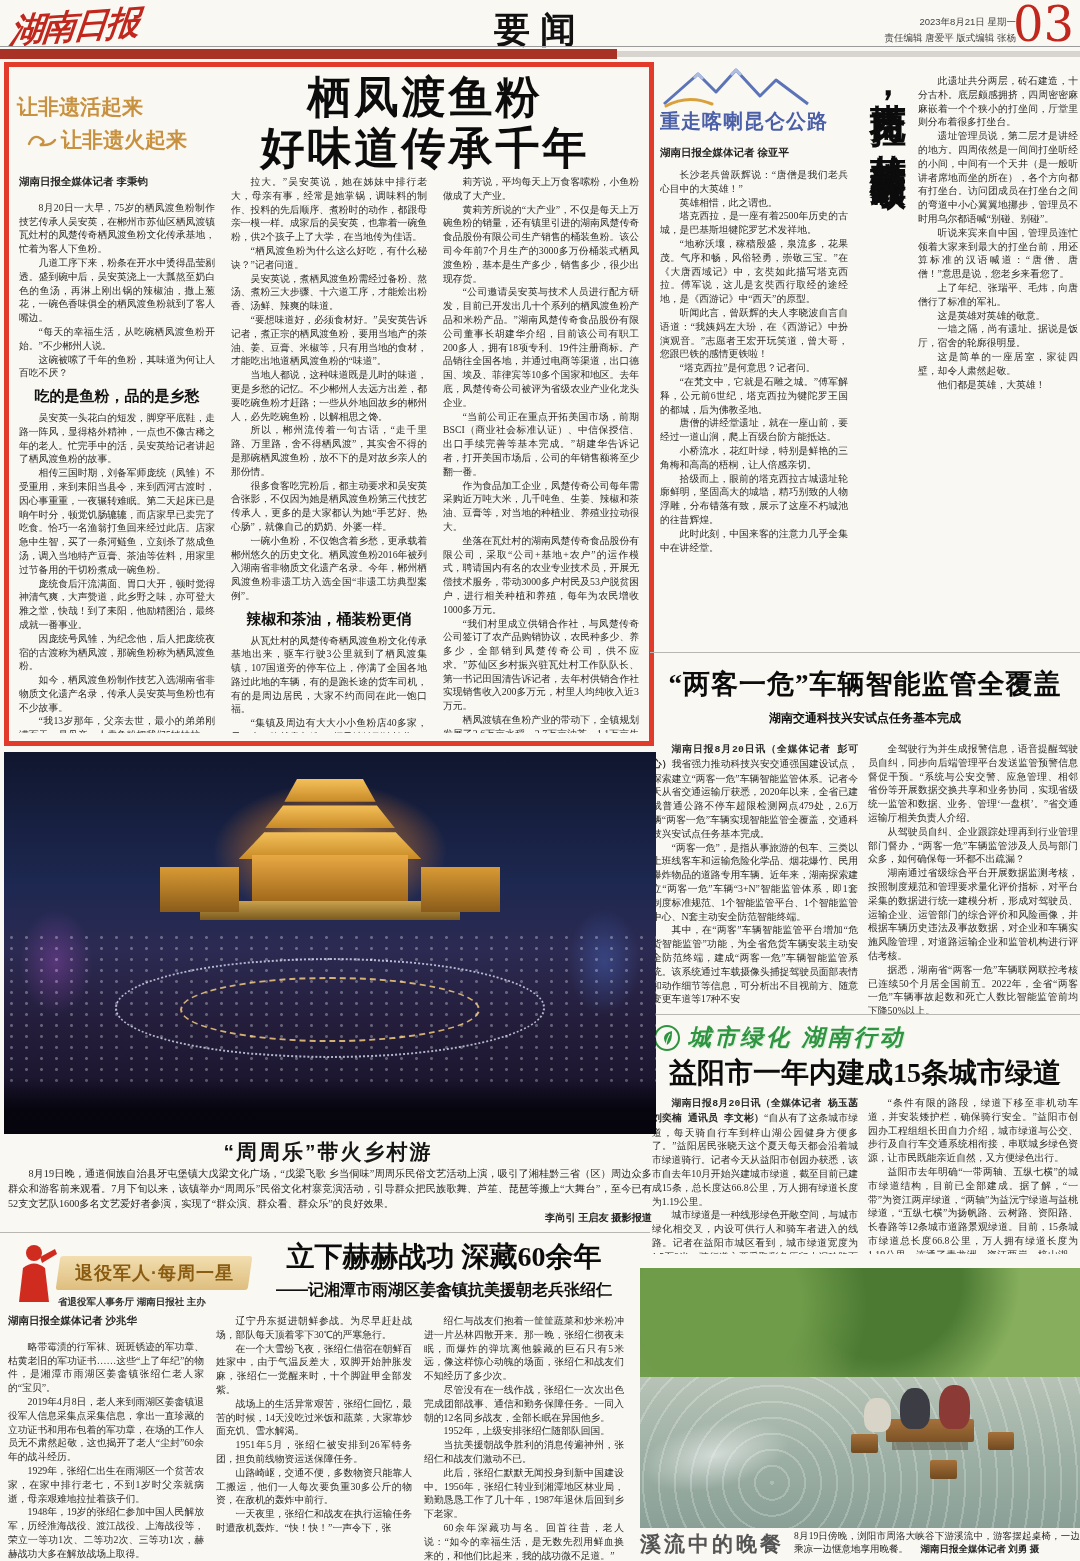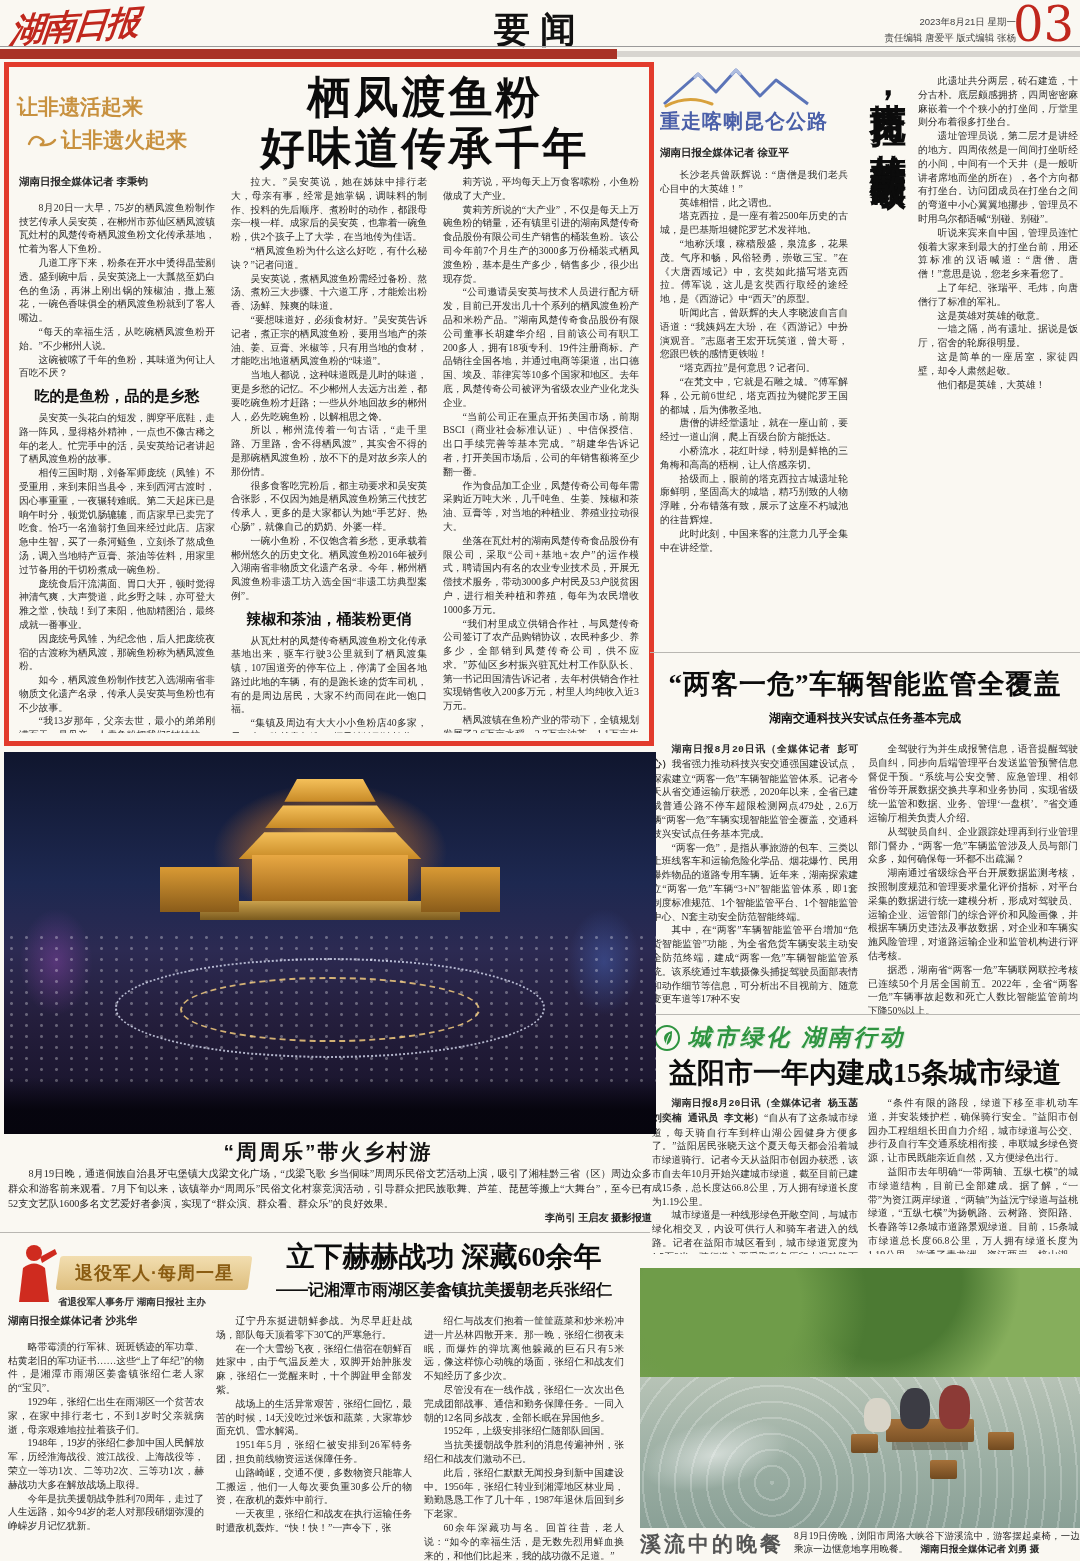--- a/index.html
+++ b/index.html
@@ -306,20 +306,21 @@
   </svg>
   <div class="abs vet-badge-box" data-name="veteran-badge">
     <span class="vet-badge-text" data-name="veteran-badge-text">退役军人·每周一星</span>
   </div>
   <div class="abs vet-badge-sub" data-name="veteran-badge-organizers">省退役军人事务厅 湖南日报社 主办</div>
   <div class="abs vet-head" data-name="veteran-headline">立下赫赫战功 深藏60余年</div>
   <div class="abs vet-sub" data-name="veteran-subhead">——记湘潭市雨湖区姜畲镇抗美援朝老兵张绍仁</div>
   <div class="col vet-c1" data-name="veteran-column-1">
       <p class="byline" data-name="column-byline">湖南日报全媒体记者 沙兆华</p>
       <p class="p" data-name="body-paragraph">略带霉渍的行军袜、斑斑锈迹的军功章、枯黄老旧的军功证书……这些“上了年纪”的物件，是湘潭市雨湖区姜畲镇张绍仁老人家的“宝贝”。</p>
+      <p class="p" data-name="body-paragraph">2019年4月8日，老人来到雨湖区姜畲镇退役军人信息采集点采集信息，拿出一直珍藏的立功证书和用布包着的军功章，在场的工作人员无不肃然起敬，这也揭开了老人“尘封”60余年的战斗经历。</p>
       <p class="p" data-name="body-paragraph">1929年，张绍仁出生在雨湖区一个贫苦农家，在家中排行老七，不到1岁时父亲就病逝，母亲艰难地拉扯着孩子们。</p>
       <p class="p" data-name="body-paragraph">1948年，19岁的张绍仁参加中国人民解放军，历经淮海战役、渡江战役、上海战役等，荣立一等功1次、二等功2次、三等功1次，赫赫战功大多在解放战场上取得。</p>
       <p class="p" data-name="body-paragraph">今年是抗美援朝战争胜利70周年，走过了人生远路，如今94岁的老人对那段硝烟弥漫的峥嵘岁月记忆犹新。</p>
     </div>
   <div class="col vet-c2" data-name="veteran-column-2">
       <p class="p" data-name="body-paragraph">辽宁丹东挺进朝鲜参战。为尽早赶赴战场，部队每天顶着零下30℃的严寒急行。</p>
       <p class="p" data-name="body-paragraph">在一个大雪纷飞夜，张绍仁借宿在朝鲜百姓家中，由于气温反差大，双脚开始肿胀发麻，张绍仁一觉醒来时，十个脚趾甲全部发紫。</p>
       <p class="p" data-name="body-paragraph">战场上的生活异常艰苦，张绍仁回忆，最苦的时候，14天没吃过米饭和蔬菜，大家靠炒面充饥、雪水解渴。</p>
       <p class="p" data-name="body-paragraph">1951年5月，张绍仁被安排到26军特务团，担负前线物资运送保障任务。</p>
       <p class="p" data-name="body-paragraph">山路崎岖，交通不便，多数物资只能靠人工搬运，他们一人每次要负重30多公斤的物资，在敌机的轰炸中前行。</p>

